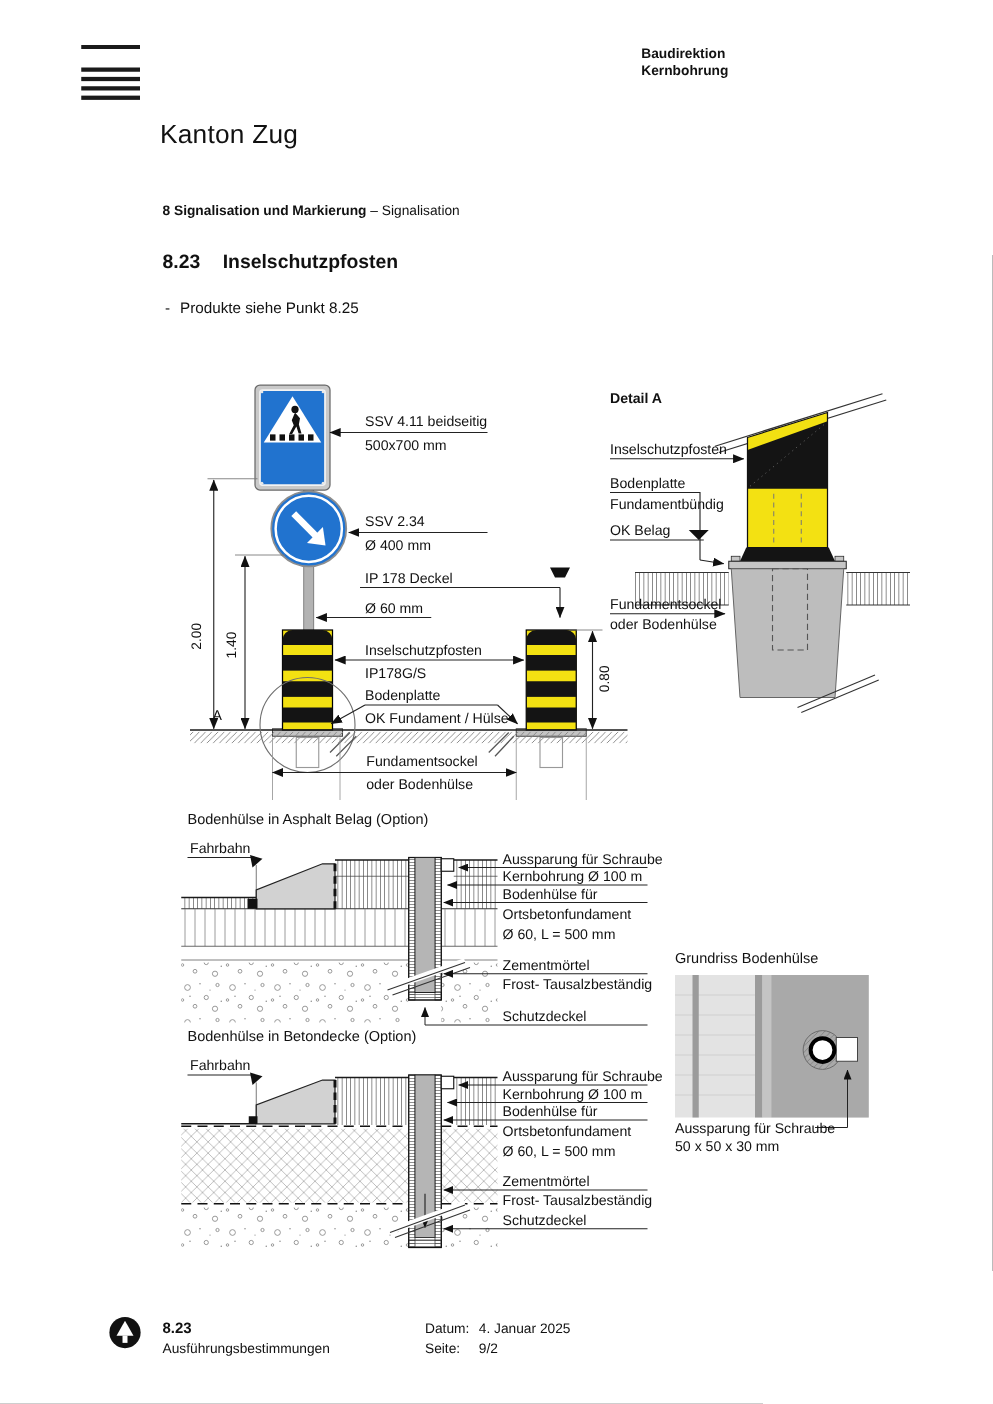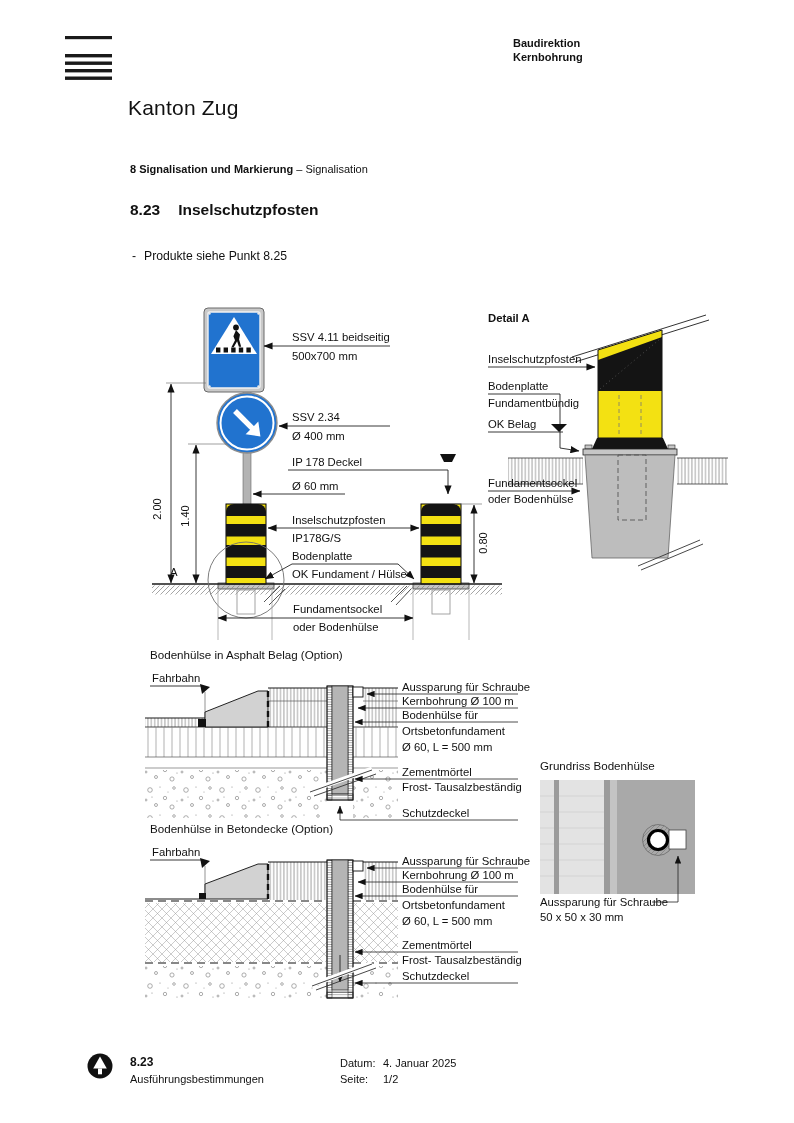--- a/index.html
+++ b/index.html
@@ -5,21 +5,21 @@
   html,body{margin:0;padding:0;background:#888;}
   .page{position:relative;width:794px;height:1123px;background:#ffffff;
         font-family:"Liberation Sans",sans-serif;color:#111;overflow:hidden;margin:0 auto;}
   .abs{position:absolute;}
   .brand{font-size:21px;color:#111;letter-spacing:0.2px;}
   .dept{font-size:11px;font-weight:bold;line-height:14px;}
   .crumb{font-size:11px;}
   .crumb b{font-weight:bold;}
   .h1{font-size:15.5px;font-weight:bold;}
   .h1 .num{margin-right:18px;}
-  .bullet{font-size:12.2px;white-space:nowrap;margin-top:10px;}
+  .bullet{font-size:12.2px;white-space:nowrap;}
   .bullet .dash{display:inline-block;width:12px;}
   .ft{font-size:11px;line-height:15.5px;}
   .ftb{font-size:12px;font-weight:bold;}
   svg text{font-family:"Liberation Sans",sans-serif;fill:#111;}
   .t{font-size:11.3px;}
   .tb{font-size:11.3px;font-weight:bold;}
   .cap{font-size:11.6px;}
   .dim{font-size:11px;}
 </style>
 </head>
@@ -423,16 +423,16 @@
   <div class="abs bullet" style="left:132px;top:239px;">
     <span class="dash">-</span><span>Produkte siehe Punkt 8.25</span>
   </div>
 
   <div class="abs ftb" style="left:130px;top:1055px;">8.23</div>
   <div class="abs ft" style="left:130px;top:1072px;">Ausführungsbestimmungen</div>
 
   <div class="abs ft" style="left:340px;top:1056px;">Datum:</div>
   <div class="abs ft" style="left:383px;top:1056px;">4. Januar 2025</div>
   <div class="abs ft" style="left:340px;top:1072px;">Seite:</div>
-  <div class="abs ft" style="left:383px;top:1072px;">1/2</div>
+  <div class="abs ft" style="left:383px;top:1072px;">9/2</div>
 
 
 </div>
 
 </body></html>

